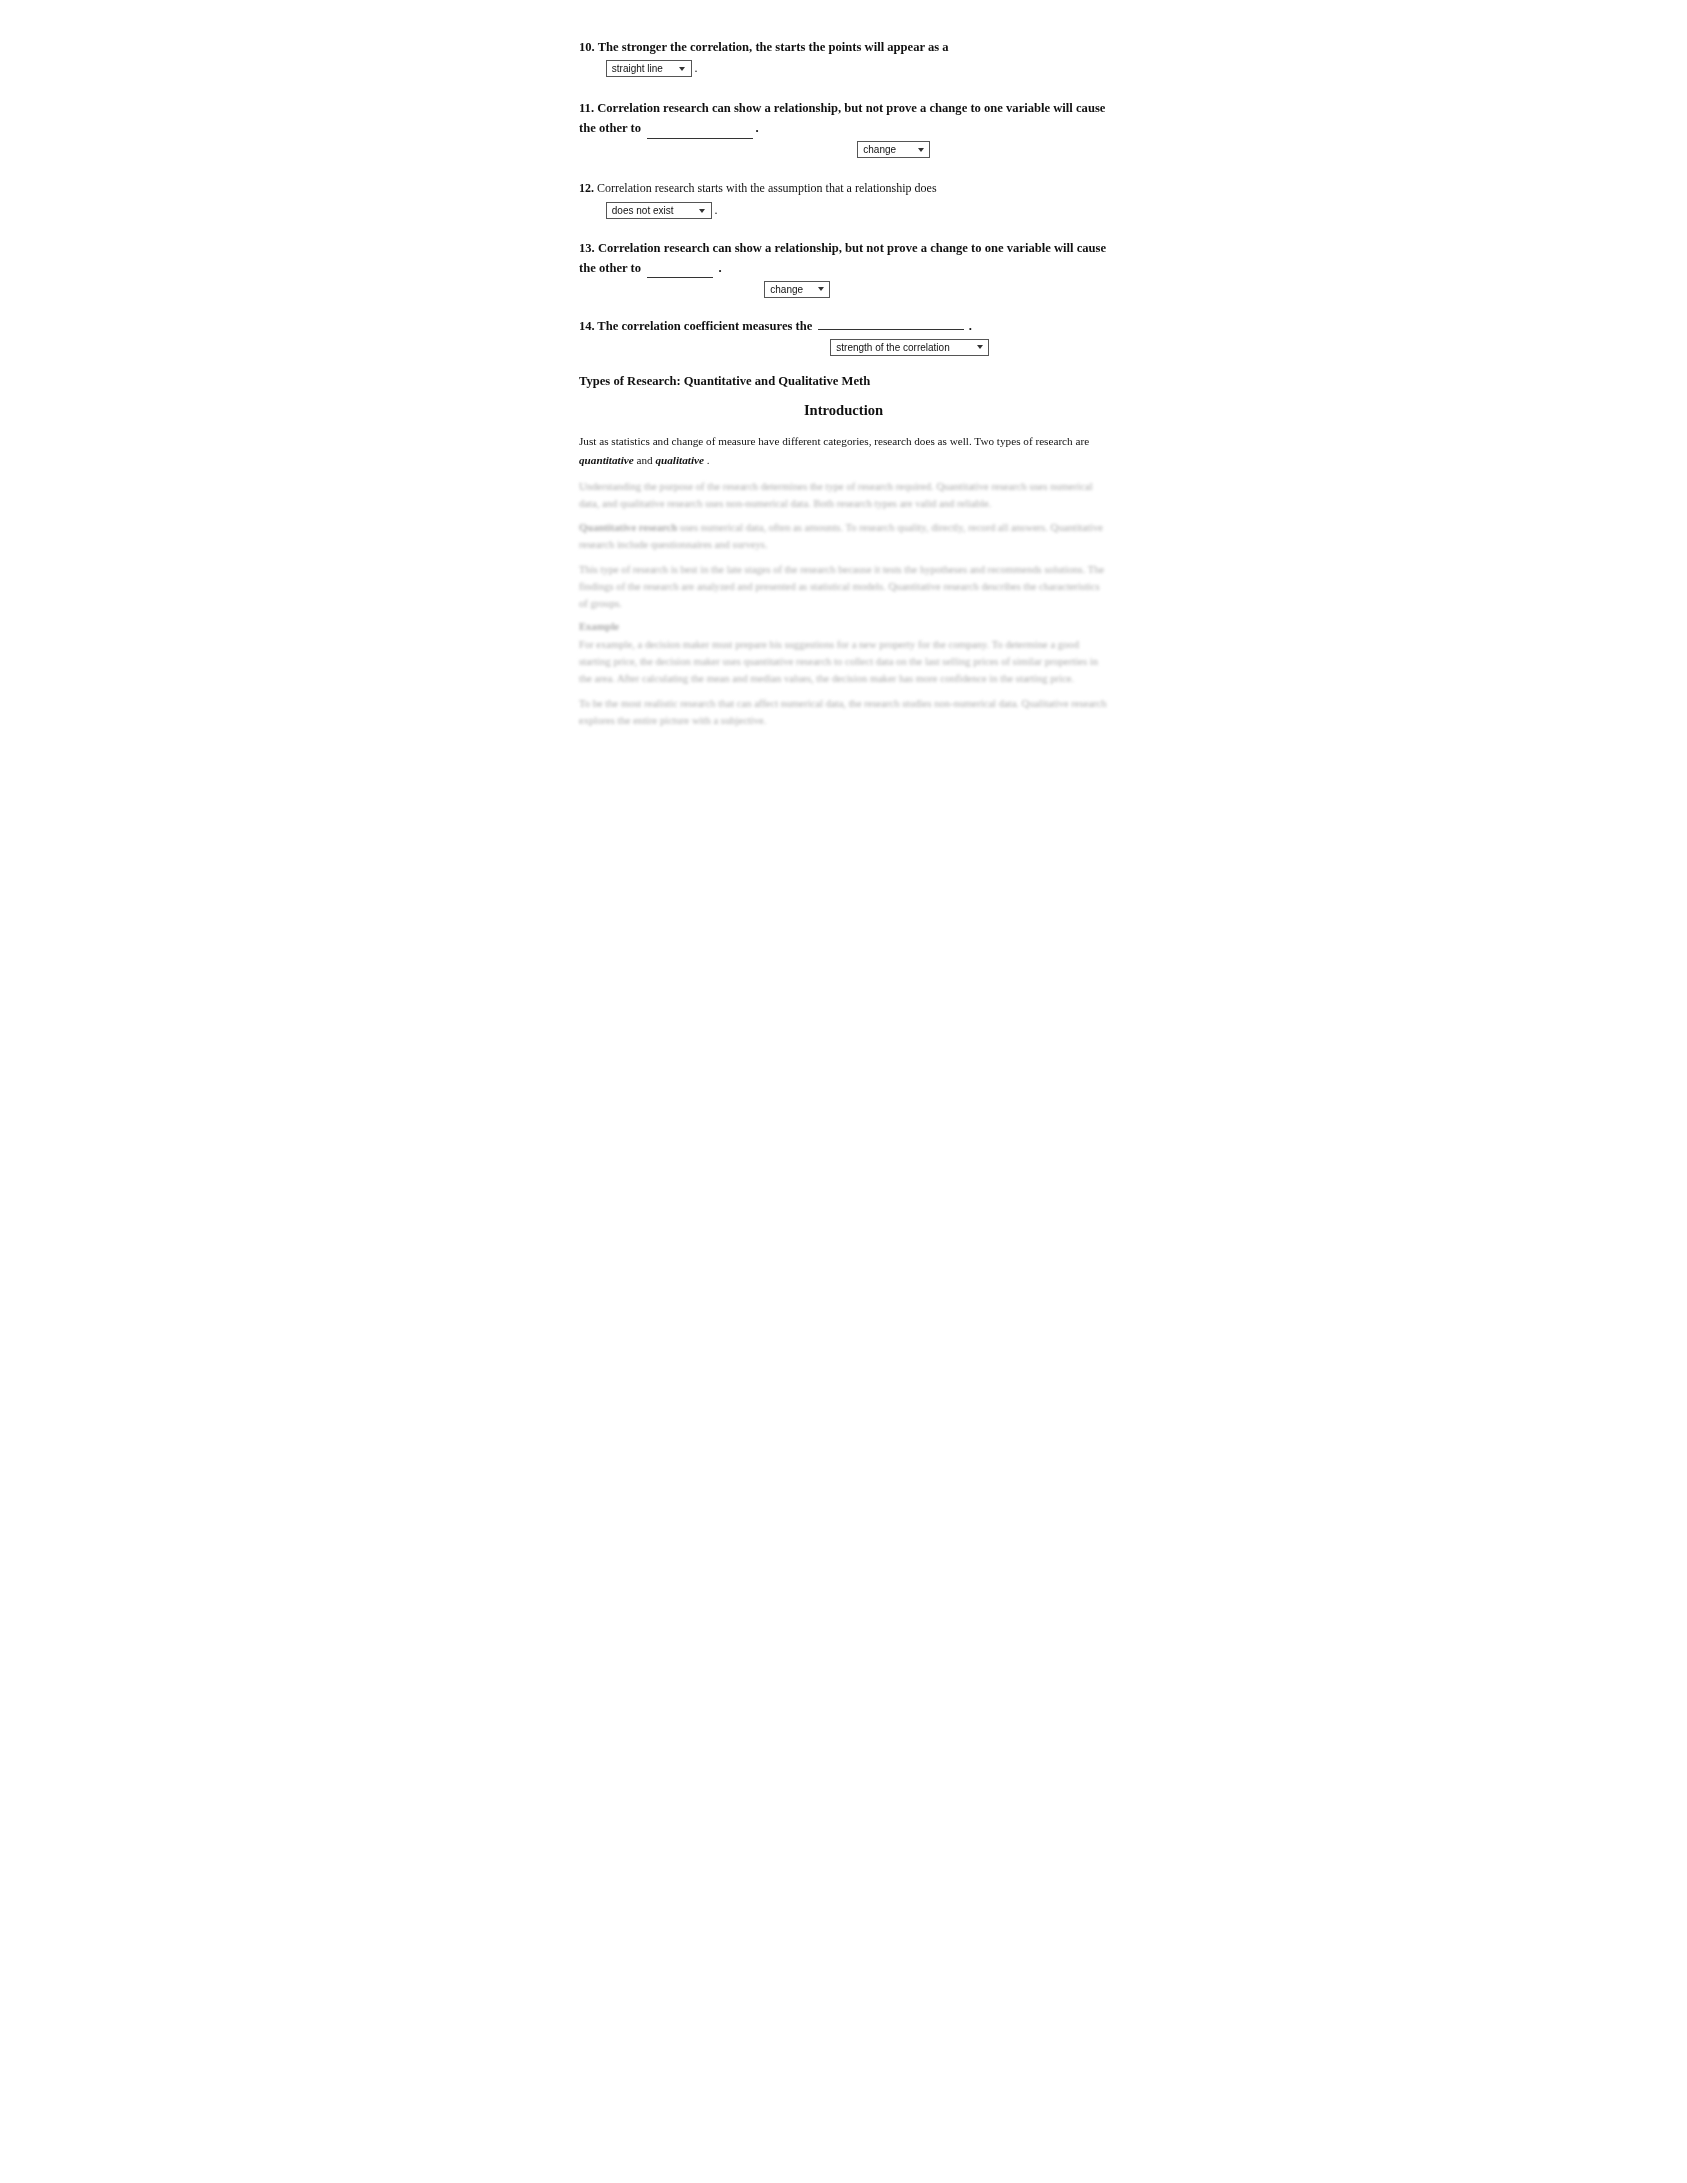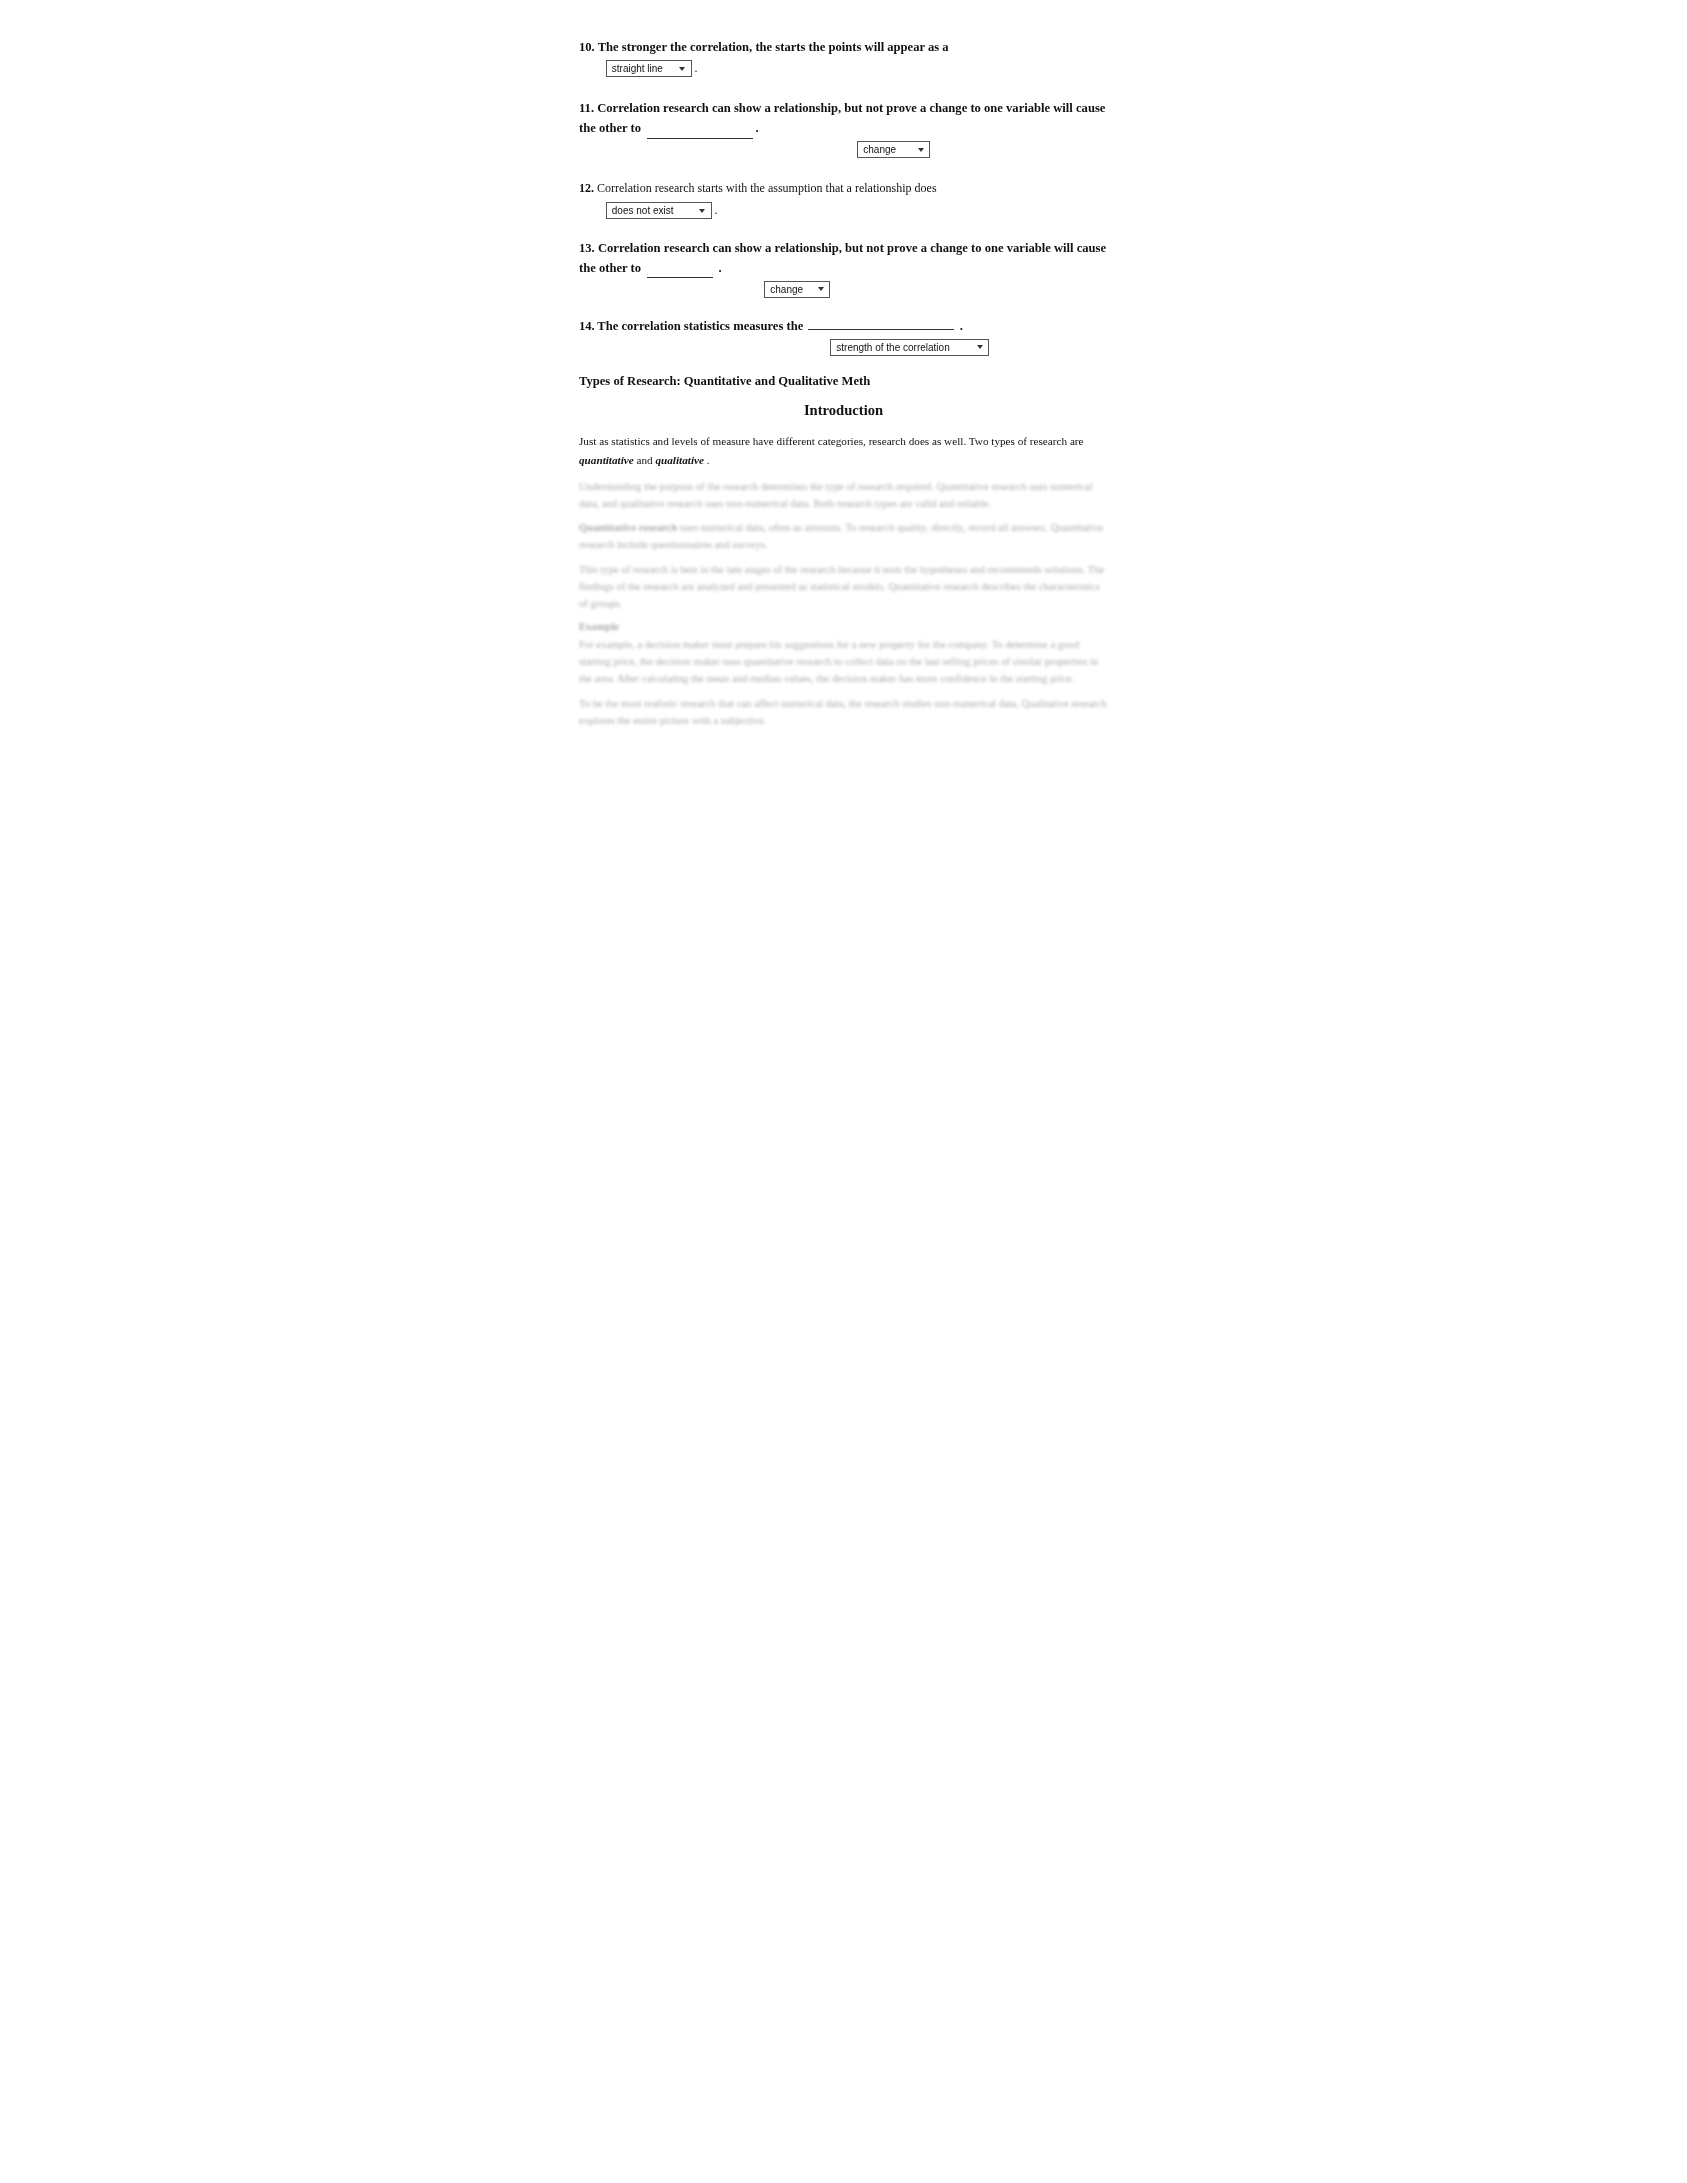--- a/index.html
+++ b/index.html
@@ -193,42 +193,42 @@
     <span class="dropdown-btn" style="min-width:66px;">
       <span>change</span>
       <span class="arrow"></span>
     </span>
   </div>
 </div>
 
 <div class="q14-block">
   <div style="font-weight:bold; font-size:12.6px; line-height:1.6; display:flex; flex-wrap:wrap; align-items:baseline; gap:2.6px;">
     <span>14.</span>
-    <span>The correlation statistics measures the</span>
+    <span>The correlation coefficient measures the</span>
     <span class="inline-underline" style="min-width:146px;"></span>
     <span>.</span>
   </div>
   <div style="margin-left: 251px; margin-top:2.6px;">
     <span class="dropdown-btn dropdown-large" style="min-width:152px;">
       <span>strength of the correlation</span>
       <span class="arrow"></span>
     </span>
   </div>
 </div>
 
 <div class="section-header" style="margin-top:13.2px; margin-bottom:13.2px;">
   <span>Types of Research: Quantitative and Qualitative Meth</span>
 </div>
 
 <div class="intro-title">
   <span>Introduction</span>
 </div>
 
 <div class="intro-text">
-  <span>Just as statistics and levels of measure have different categories, research does as well. Two types of research are</span>
+  <span>Just as statistics and change of measure have different categories, research does as well. Two types of research are</span>
   <span class="bold-italic">quantitative</span>
   <span>and</span>
   <span class="bold-italic">qualitative</span>
   <span>.</span>
 </div>
 
 <div class="blurred-text">
   Understanding the purpose of the research determines the type of research required. Quantitative research uses numerical data, and qualitative research uses non-numerical data. Both research types are valid and reliable.
 </div>
 

